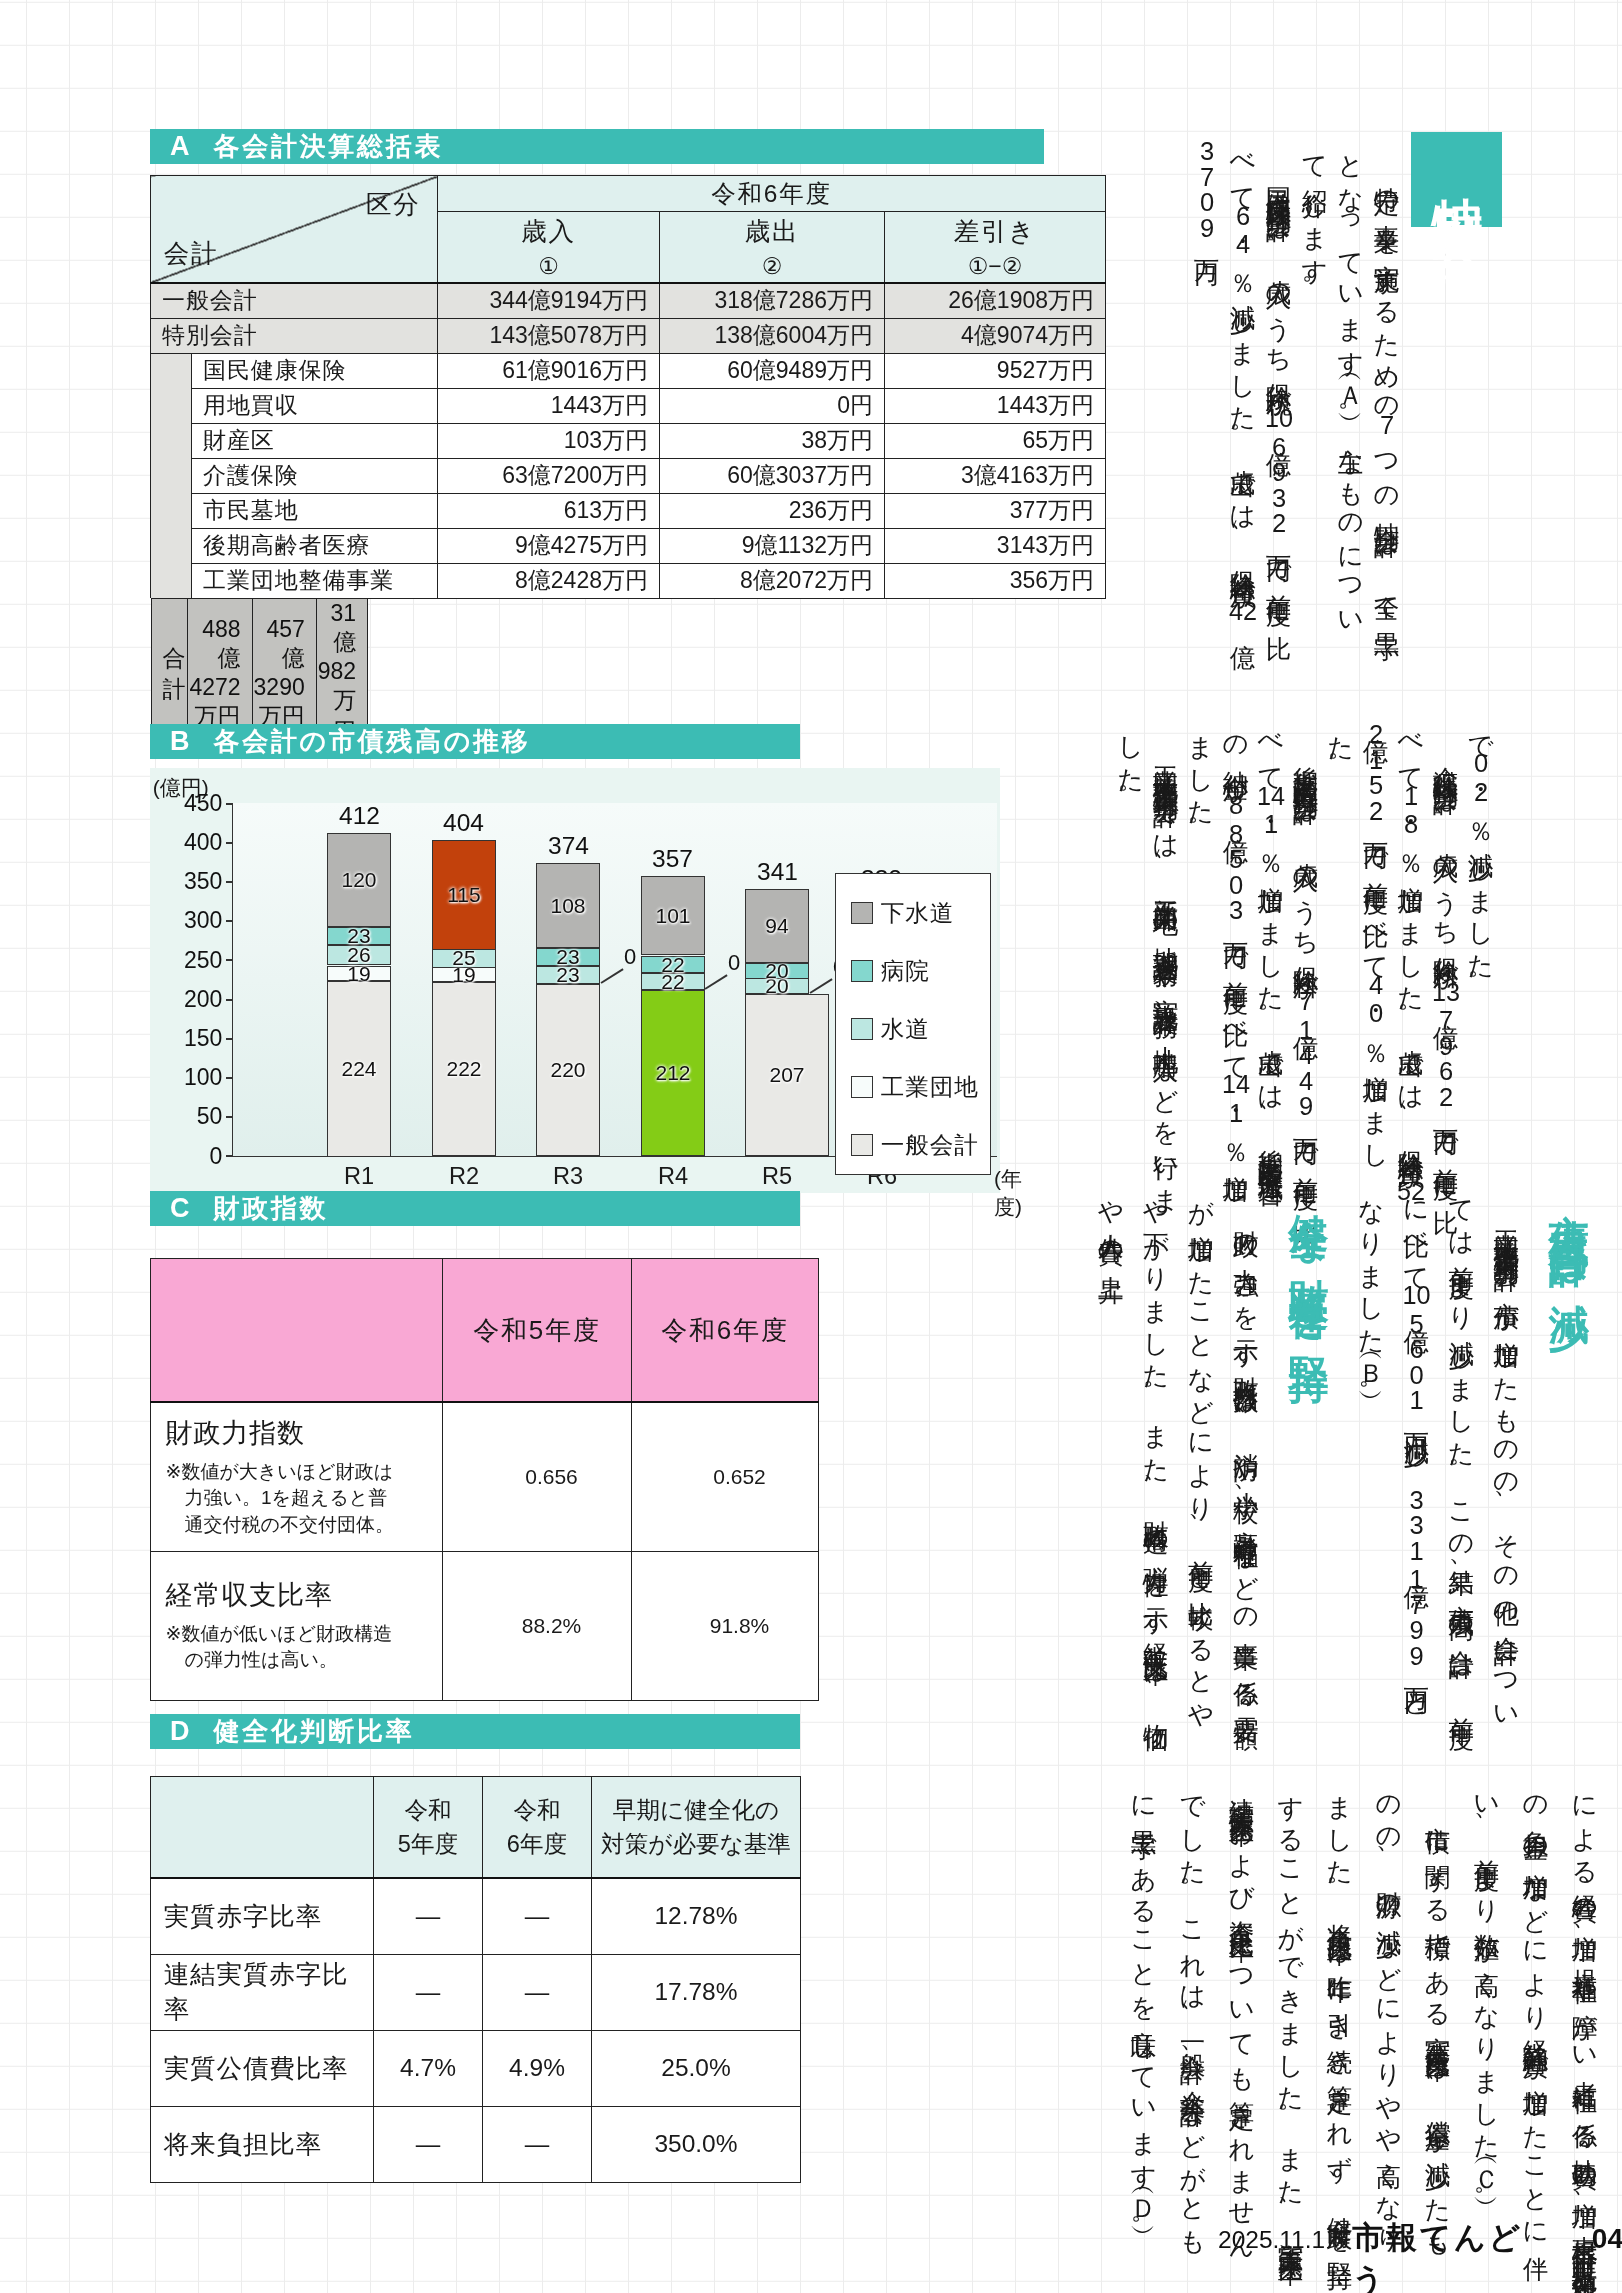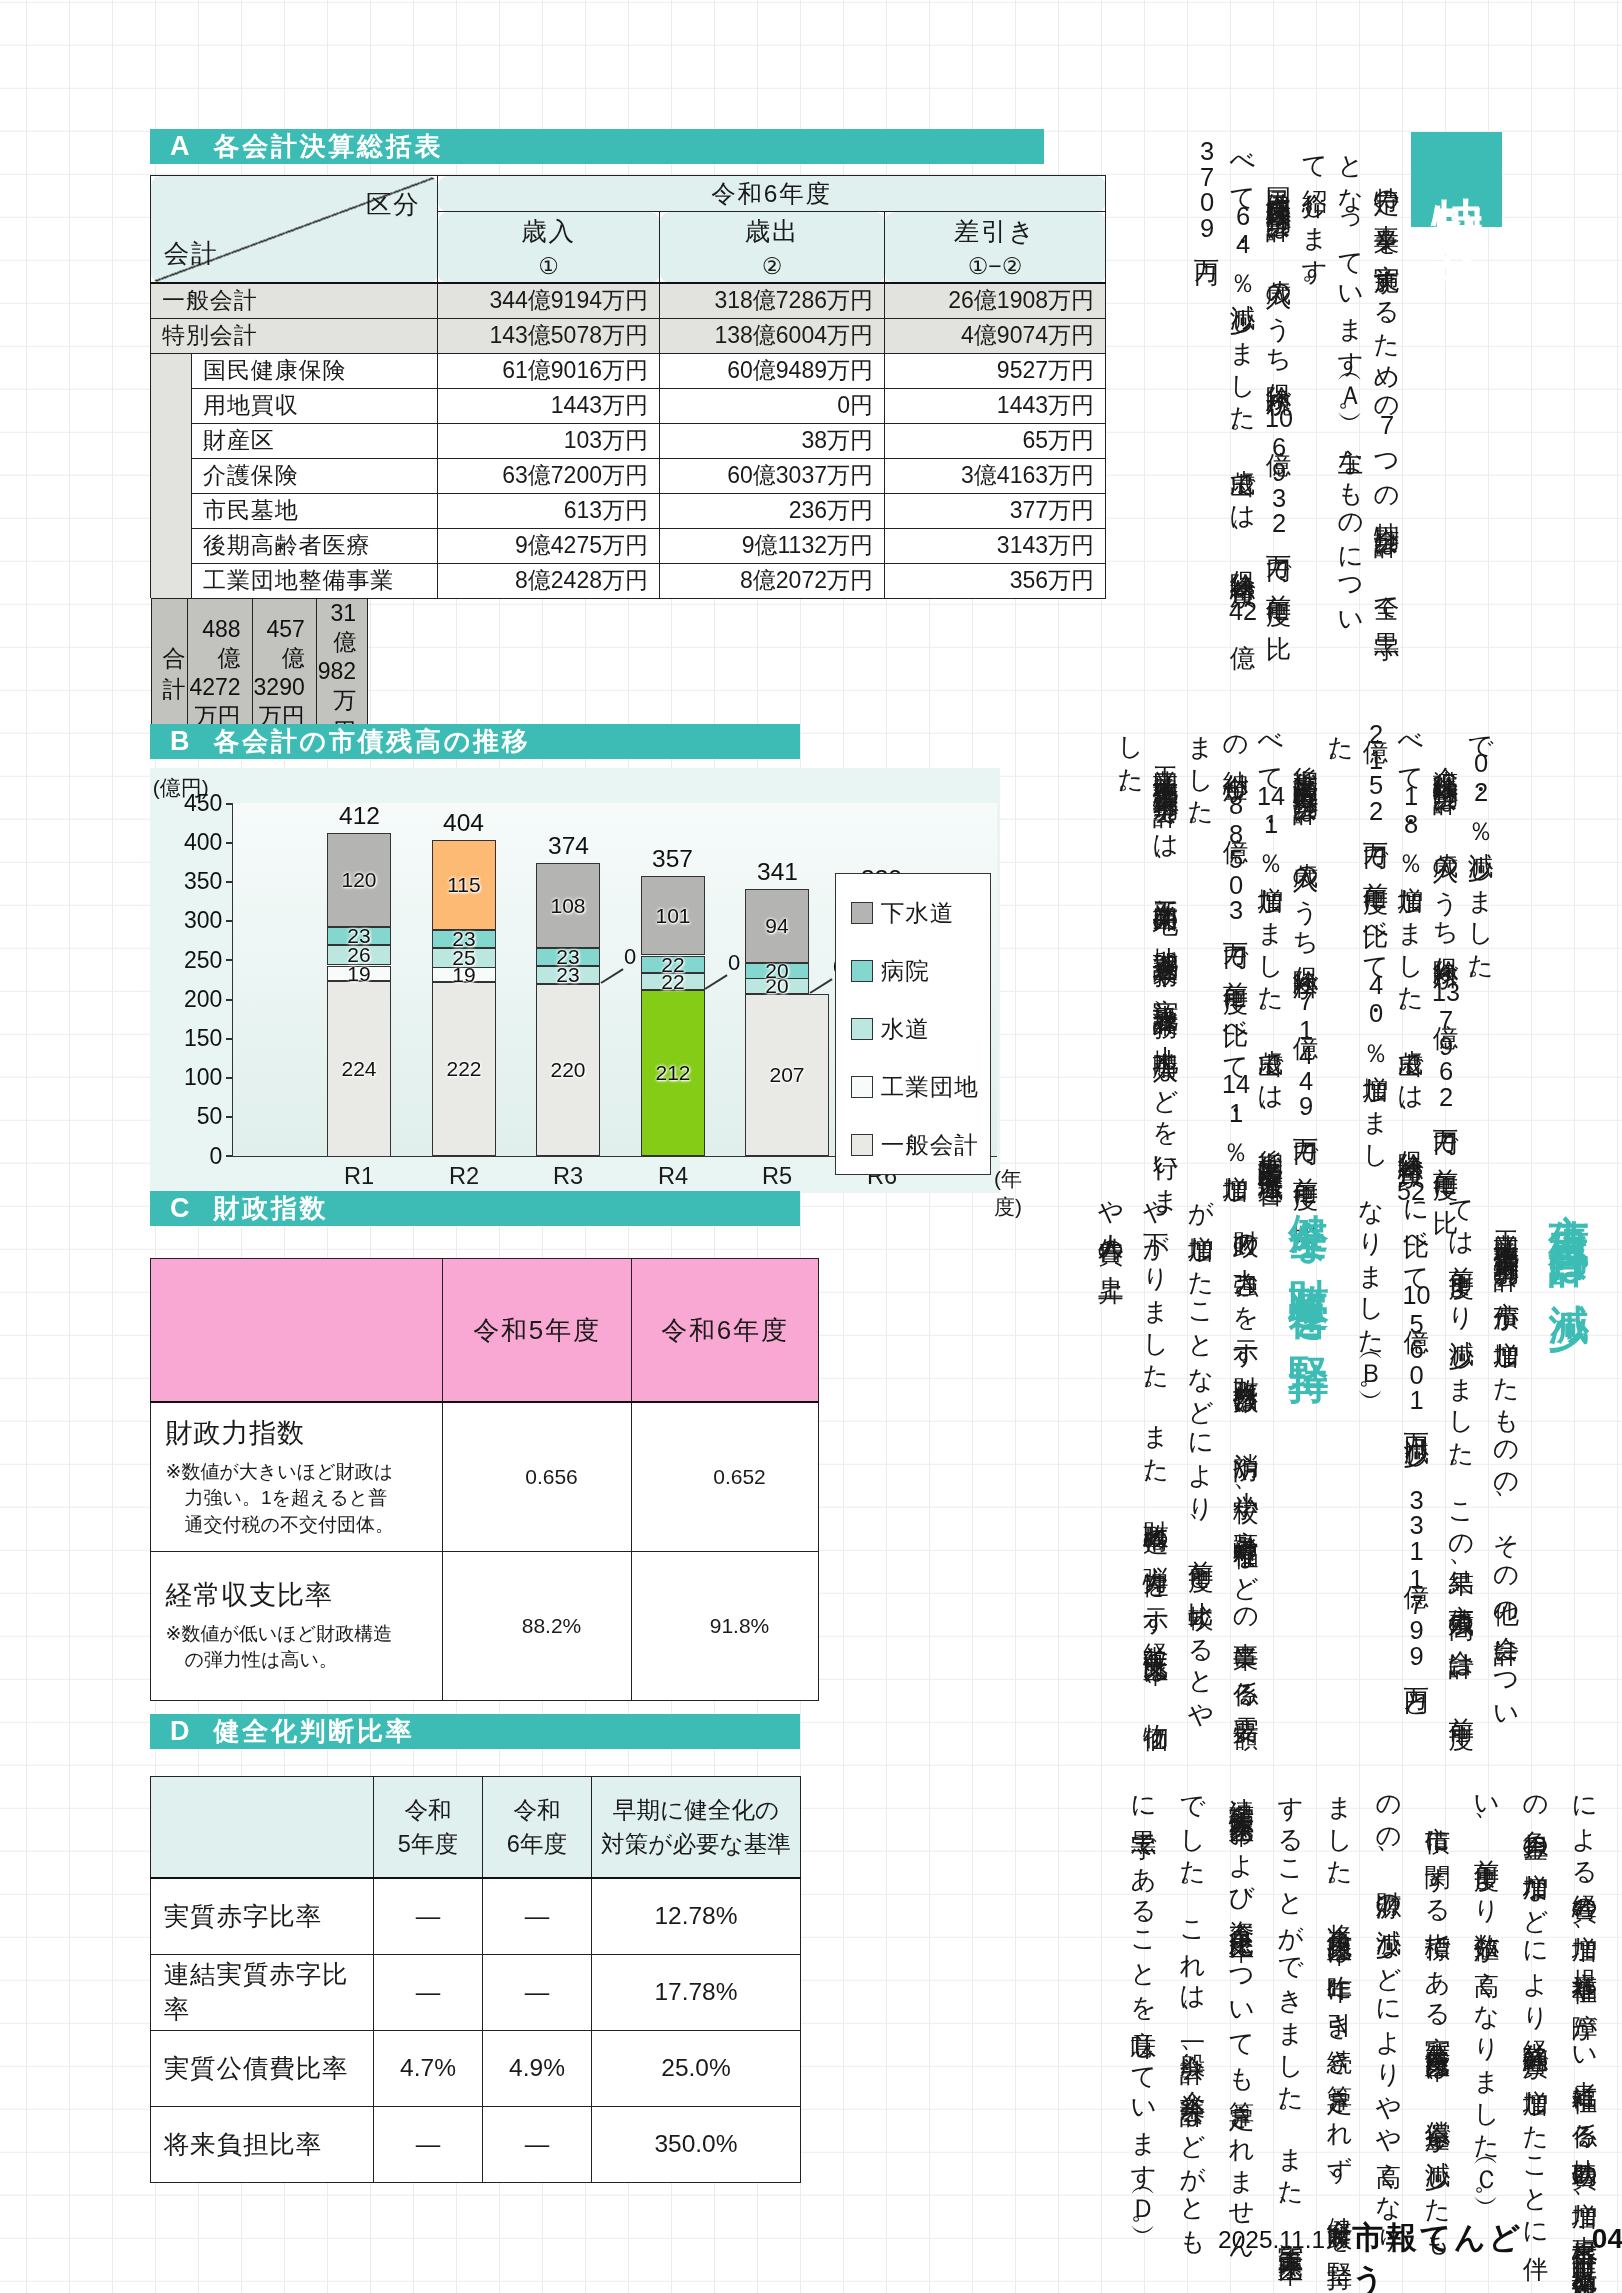--- a/index.html
+++ b/index.html
@@ -19,21 +19,21 @@
   #bar-b{left:150px;top:724px;width:650px;}
   #bar-c{left:150px;top:1191px;width:650px;}
   #bar-d{left:150px;top:1714px;width:650px;}
   
   table.tbl{position:absolute;border-collapse:collapse;table-layout:fixed;}
   .tbl th,.tbl td{border:1.4px solid #222;font-weight:normal;}
   
   #tbl-a{left:150px;top:175px;width:956px;}
   #tbl-a thead tr.r1{height:35px;}
   #tbl-a thead tr.r2{height:71px;}
-  #tbl-a thead th{background:#dff0ee;border-radius:10px;}
+  #tbl-a thead th{background:#dff0ee;}
   #tbl-a tr.r2 th{border-bottom:2.7px solid #111;}
   #tbl-a .yearhdr{font-size:24.5px;text-align:center;letter-spacing:1.8px;}
   #tbl-a .colhead .h-main{font-size:25.5px;text-align:center;letter-spacing:1.8px;}
   #tbl-a .colhead .h-sub{font-size:23px;text-align:center;margin-top:3.6px;}
   #tbl-a th.corner{position:relative;border-bottom:2.7px solid #111;
     background-image:linear-gradient(to bottom right,rgba(0,0,0,0) calc(50% - 0.9px),#333 calc(50% - 0.9px),#333 calc(50% + 0.9px),rgba(0,0,0,0) calc(50% + 0.9px));}
   #tbl-a .ct{position:absolute;top:11px;right:16.4px;font-size:25.5px;letter-spacing:1.8px;}
   #tbl-a .cb{position:absolute;bottom:11px;left:12.7px;font-size:25.5px;letter-spacing:1.8px;}
   #tbl-a tbody td{height:32px;font-size:23px;background:#fff;}
   #tbl-a td.lbl{padding-left:11px;letter-spacing:0.9px;}
@@ -258,21 +258,21 @@
       </div>
       <div class="seg" style="left: 282px; top: 199px; width: 64px; height: 15px; background: rgb(247, 252, 251);">
         <span>19</span>
       </div>
       <div class="seg" style="left: 282px; top: 180px; width: 64px; height: 19.6px; background: rgb(188, 231, 225);">
         <span>25</span>
       </div>
       <div class="seg" style="left: 282px; top: 162px; width: 64px; height: 18px; background: rgb(132, 215, 206);">
         <span>23</span>
       </div>
-      <div class="seg" style="left: 282px; top: 72px; width: 64px; height: 90px; background: #fdba74; text-align: center;">
+      <div class="seg" style="left: 282px; top: 72px; width: 64px; height: 110px; background: #c2410c; text-align: center;">
         <span>115</span>
       </div>
       <div class="total" style="left: 259px; top: 41px;">404</div>
       <div class="xlab" style="left: 273px; top: 395px;">R2</div>
       <div class="seg" style="left: 386px; top: 216px; width: 64px; height: 172px; background: rgb(233, 233, 230);">
         <span>220</span>
       </div>
       <div class="seg" style="left: 386px; top: 198px; width: 64px; height: 18px; background: rgb(188, 231, 225);">
         <span>23</span>
       </div>

